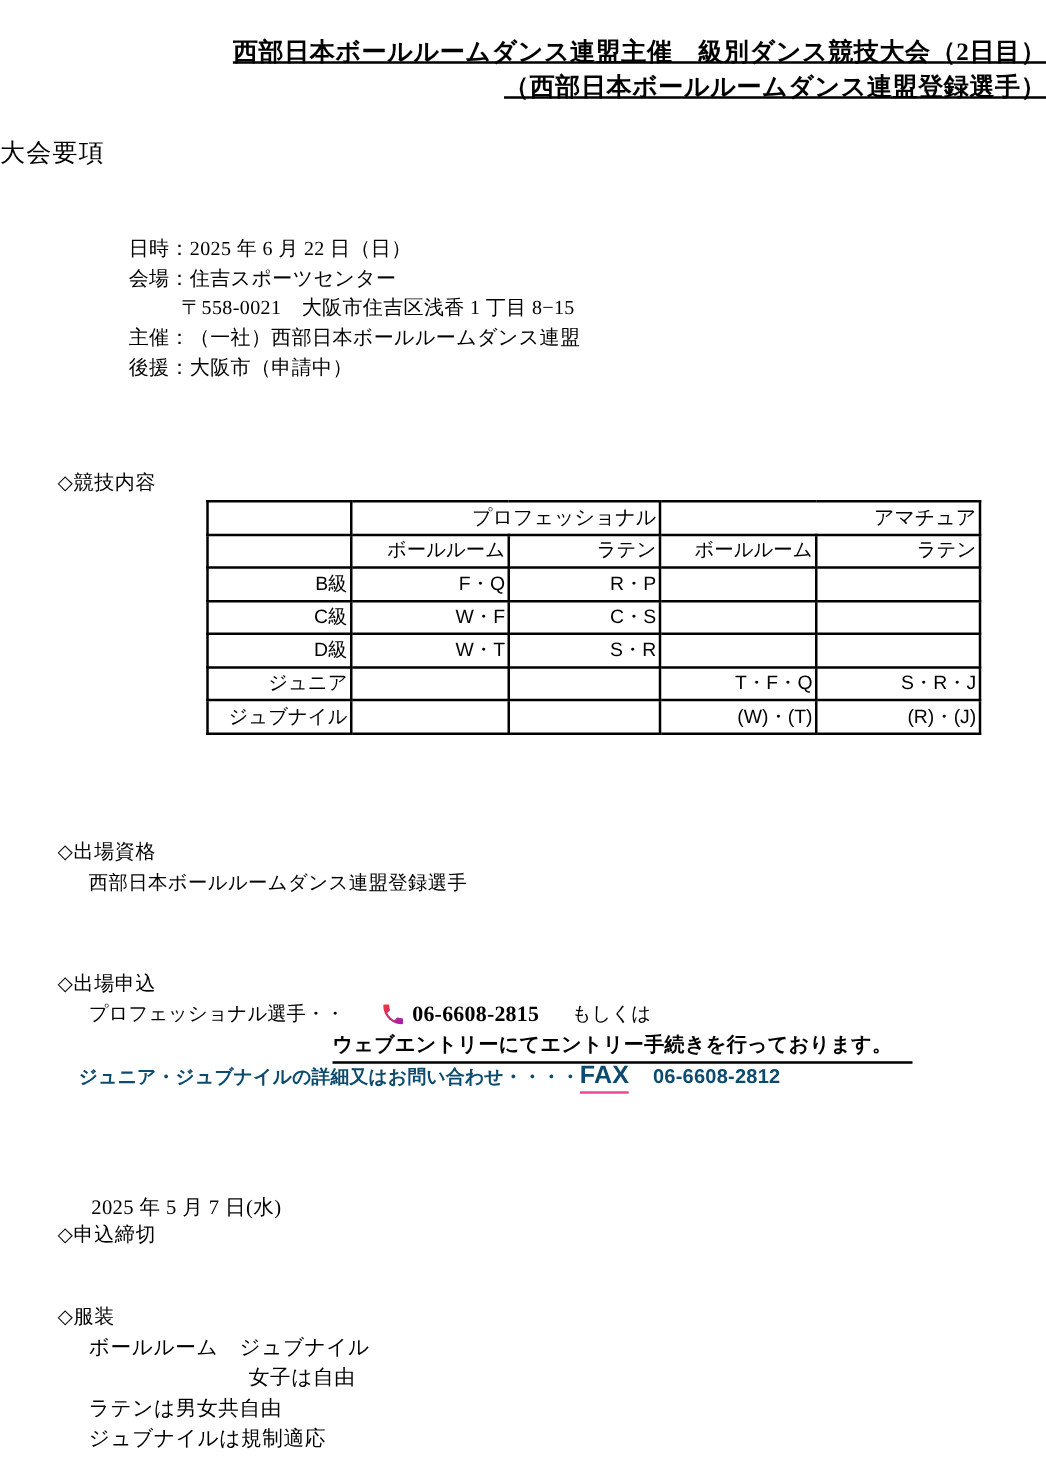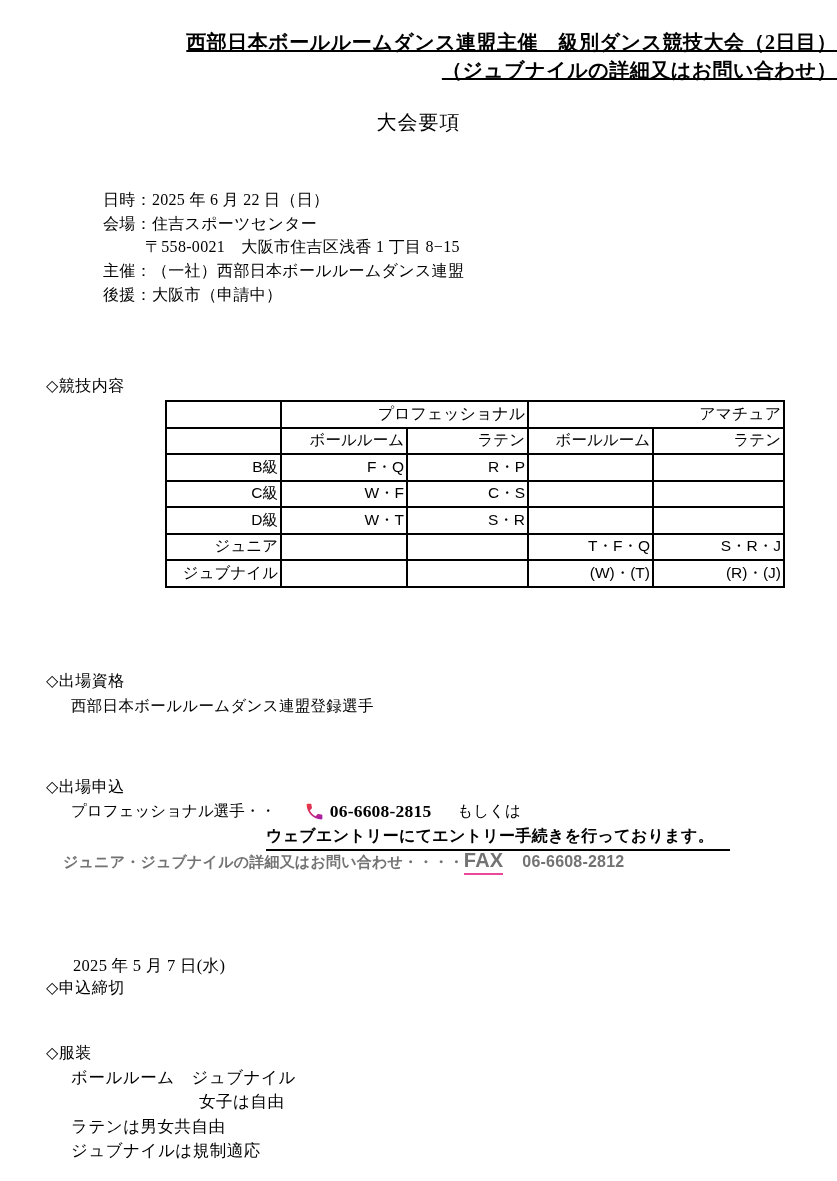--- a/index.html
+++ b/index.html
@@ -23,21 +23,21 @@
     font-weight: bold;
     font-size: 20px;
     line-height: 28px;
     letter-spacing: 0.5px;
     text-decoration: underline;
   }
   .doc-subtitle {
     position: absolute;
     top: 109px; left: 0;
     width: 100%;
-    text-align: center;
+    text-align: left;
     font-size: 20px;
     letter-spacing: 1px;
   }
 
   
   .info-block {
     position: absolute;
     top: 188px; left: 56px;
     font-size: 16px;
     line-height: 23.7px;
@@ -114,21 +114,21 @@
     letter-spacing: 0.3px;
     border-bottom: 2px solid #000;
     padding: 0 16px 2px 0;
   }
 
   .entry-line3 {
     position: absolute;
     top: 849px; left: 63px;
     display: flex;
     align-items: baseline;
-    color: #737373;
+    color: #0c4a6e;
     font-family: "Liberation Sans", "DejaVu Sans", sans-serif;
     font-weight: bold;
     font-size: 15px;
     letter-spacing: 0.2px;
   }
   .entry-line3 .fax-label {
     font-size: 20px;
     border-bottom: 2px solid #ec4899;
     padding-bottom: 1px;
   }
@@ -152,21 +152,21 @@
   }
   .dress-line.indent2 { padding-left: 128px; }
 </style>
 </head>
 <body>
 
 <div class="page">
 
   <div class="title-block">
     <div>西部日本ボールルームダンス連盟主催　級別ダンス競技大会（2日目）</div>
-    <div>（ジュブナイルの詳細又はお問い合わせ）</div>
+    <div>（西部日本ボールルームダンス連盟登録選手）</div>
   </div>
   <div class="doc-subtitle">大会要項</div>
 
   <div class="info-block">
     <div class="info-line">日時：2025 年 6 月 22 日（日）</div>
     <div class="info-line">会場：住吉スポーツセンター</div>
     <div class="info-line indent">〒558-0021　大阪市住吉区浅香 1 丁目 8−15</div>
     <div class="info-line">主催：（一社）西部日本ボールルームダンス連盟</div>
     <div class="info-line">後援：大阪市（申請中）</div>
   </div>

